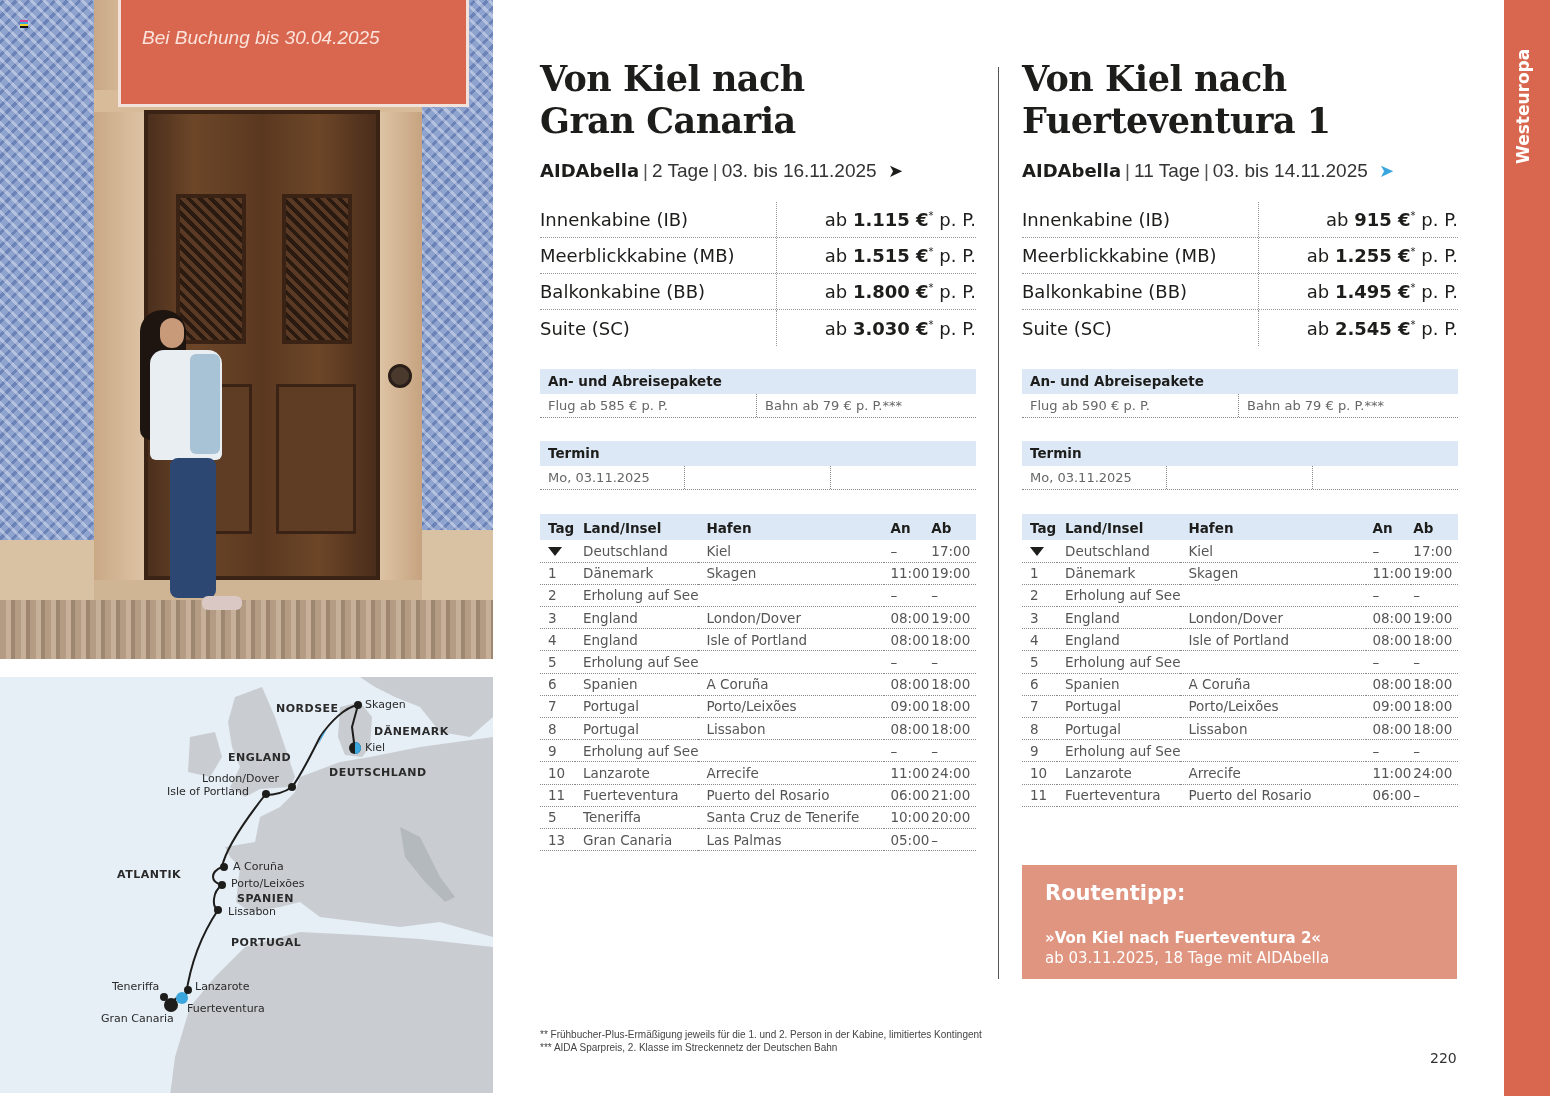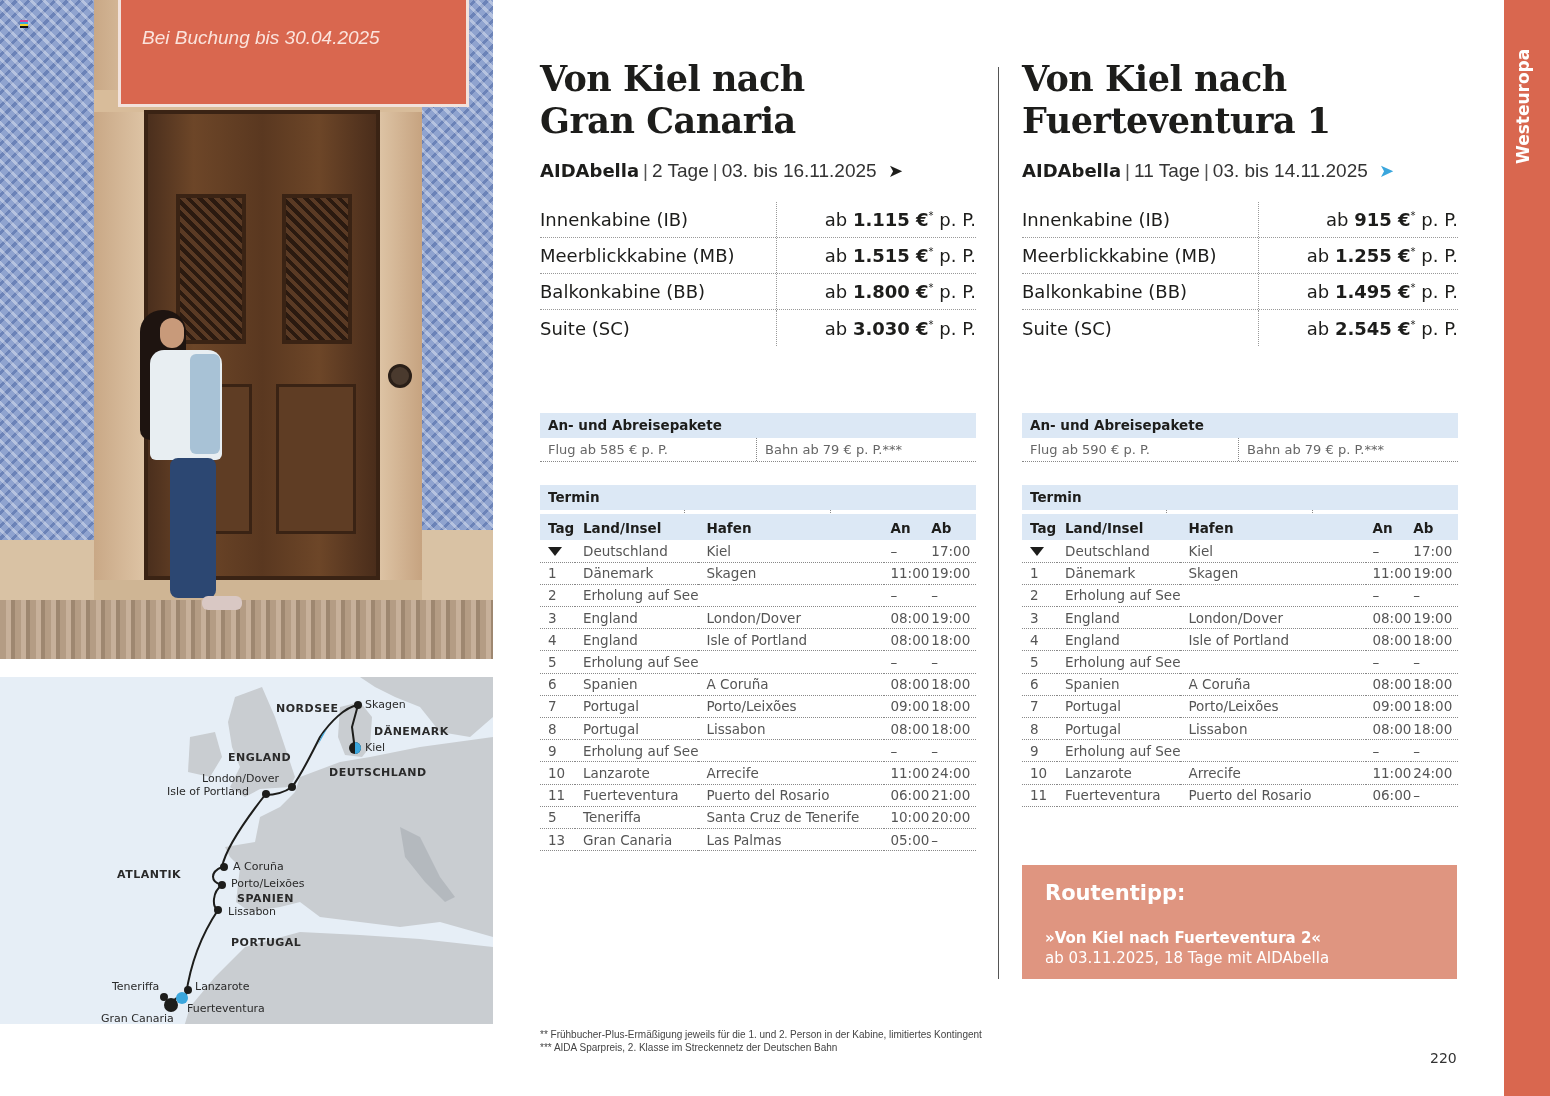--- a/index.html
+++ b/index.html
@@ -49,21 +49,21 @@
     padding: 27px 0 0 21px; color: #ffffff;
   }
   .promo .line1 { font-family: "Liberation Sans", sans-serif; font-style: italic; font-size: 19px; color: #fbe3dc; }
   .promo .line2 { margin-top: 2px; white-space: nowrap; }
   .promo .big { font-family: "DejaVu Sans", sans-serif; font-weight: bold; font-style: italic; font-size: 32px; letter-spacing: -1px; }
   .promo .eur { font-weight: bold; font-style: italic; font-size: 22px; }
   .promo .stars { font-size: 13px; vertical-align: top; position: relative; top: 2px; }
   .promo .rest { font-family: "Liberation Sans", sans-serif; font-style: italic; font-size: 19px; color: #fbe3dc; }
 
   
-  .map { position: absolute; left: 0; top: 677px; width: 493px; height: 347px; background: #e6eef6; overflow: hidden; }
+  .map { position: absolute; left: 0; top: 677px; width: 493px; height: 416px; background: #e6eef6; overflow: hidden; }
   .map svg { position: absolute; left: 0; top: 0; }
   .map .lbl { position: absolute; font-family: "DejaVu Sans", sans-serif; font-size: 11px; color: #2a2a2a; white-space: nowrap; }
   .map .lbl.b { font-weight: bold; letter-spacing: 0.5px; }
 
   
   .col { position: absolute; top: 0; width: 436px; }
   .col.left { left: 540px; }
   .col.right { left: 1022px; }
   .title { position: absolute; top: 58px; left: 0; font-family: "DejaVu Serif", serif; font-weight: bold; font-size: 35px; line-height: 42px; color: #1d1d1b; letter-spacing: -0.5px; }
   .meta { position: absolute; top: 160px; left: 0; font-size: 19px; color: #333; white-space: nowrap; font-family: "Liberation Sans", sans-serif; }
@@ -72,21 +72,21 @@
   .meta .arrow { margin-left: 6px; font-size: 18px; }
 
   .prices { position: absolute; top: 202px; left: 0; width: 436px; }
   .prices .row { display: flex; height: 36px; border-bottom: 1px dotted #999; align-items: center; }
   .prices .row:last-child { border-bottom: none; }
   .prices .cab { width: 237px; height: 100%; display: flex; align-items: center; font-size: 18px; border-right: 1px dotted #999; font-family: "DejaVu Sans", sans-serif; }
   .prices .price { flex: 1; text-align: right; font-size: 18px; font-family: "DejaVu Sans", sans-serif; }
   .prices .price b { font-weight: bold; }
   .prices .price sup { font-size: 10px; }
 
-  .box-head { background: #dce8f5; font-weight: bold; font-size: 13.5px; padding: 0 8px; height: 25px; line-height: 25px; margin-top: 44px; }
+  .box-head { background: #dce8f5; font-weight: bold; font-size: 13.5px; padding: 0 8px; height: 25px; line-height: 25px; }
   .pk { position: absolute; left: 0; width: 436px; }
   .pk .cells { display: flex; border-bottom: 1px dotted #888; height: 24px; }
   .pk .cells div { font-size: 13px; color: #666; padding-left: 8px; line-height: 24px; border-right: 1px dotted #888; }
   .pk .cells div:last-child { border-right: none; }
 
   .itin { position: absolute; top: 514px; left: 0; width: 436px; }
   .itin table { width: 100%; border-collapse: collapse; }
   .itin th { background: #dce8f5; font-size: 13.5px; font-weight: bold; text-align: left; height: 26px; padding: 2px 0 0 8px; }
   .itin td { font-size: 13.5px; color: #555; height: 22.2px; border-bottom: 1px dotted #888; padding: 0 0 0 8px; white-space: nowrap; }
   .itin .c-tag { width: 35px; }

